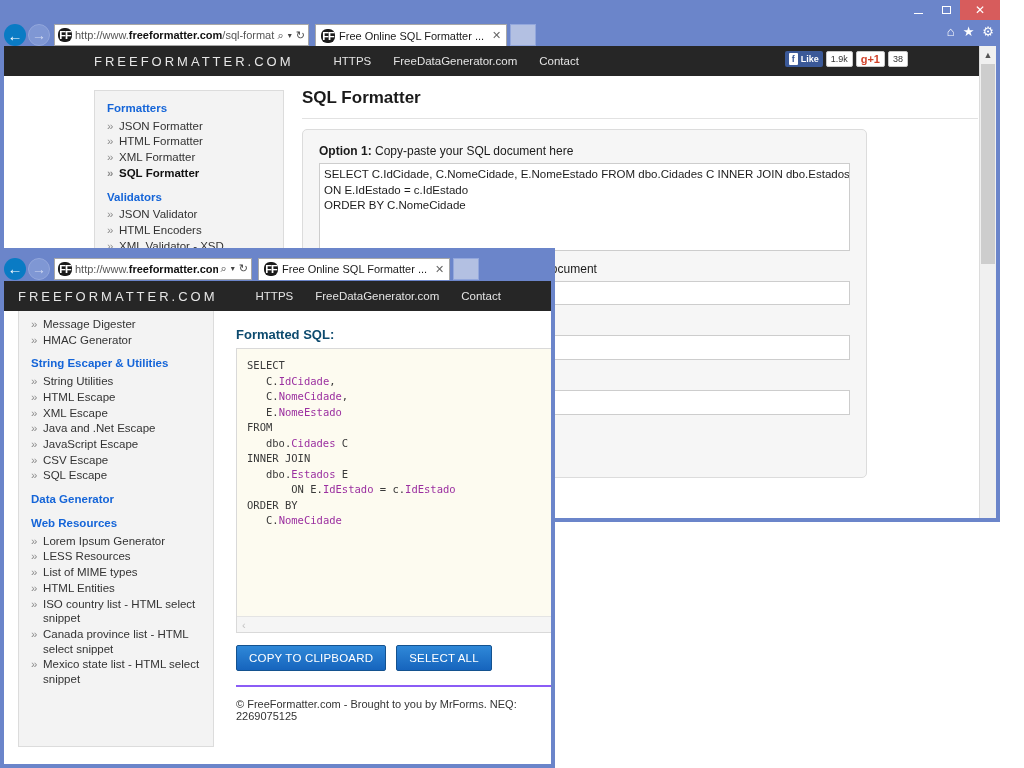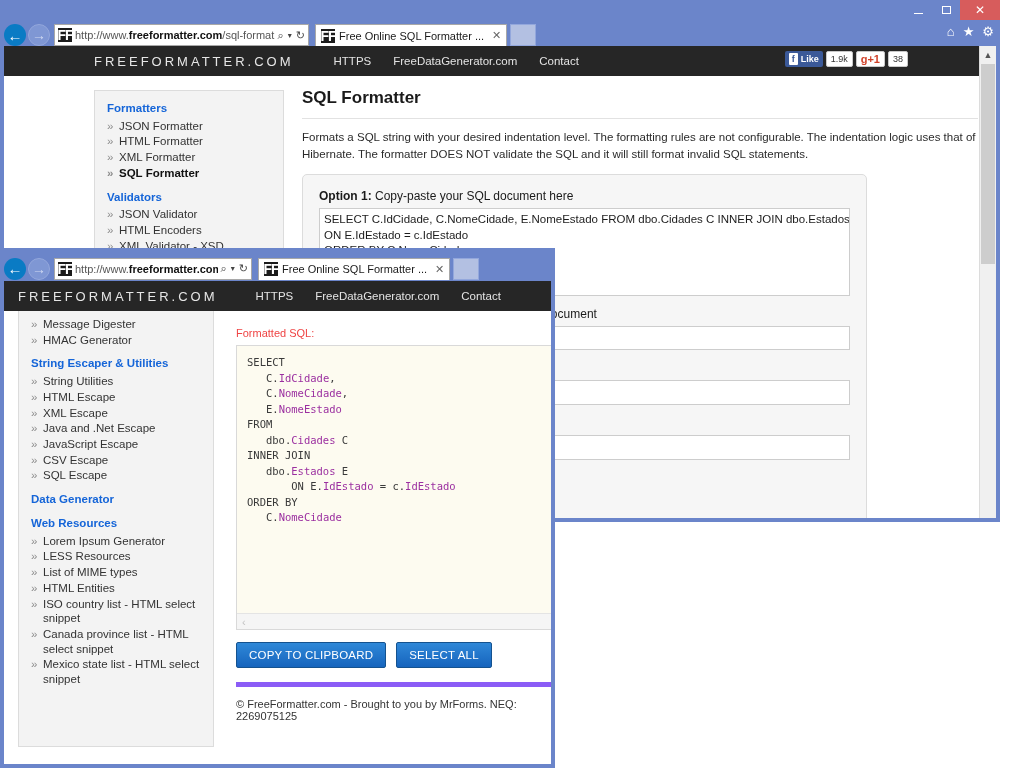--- a/index.html
+++ b/index.html
@@ -36,23 +36,24 @@
   }
   .nav-arrow.back  { background: #0a7bc4; font-size: 15px; margin-right: 2px; }
   .nav-arrow.fwd   { background: #7f97d4; color: #cfd9f2; border: 1px solid #93a7dc; }
 
   .addrbar {
     flex: 0 0 auto; height: 22px; background: #ffffff; border: 1px solid #a8a8a8;
     margin-left: 4px; display: flex; align-items: center; padding: 0 3px; gap: 3px;
   }
   .favicon {
     width: 14px; height: 14px; background: #1b1b1b; color: #ffffff;
-    font-size: 14px; font-weight: bold; display: flex; align-items: center;
+    font-size: 11px; font-weight: bold; display: flex; align-items: center;
     justify-content: center; letter-spacing: -1px; flex: 0 0 auto;
     font-family: "Liberation Sans", sans-serif;
+    border-radius: 6px;
   }
   .url { font-size: 11px; color: #555555; white-space: nowrap; overflow: hidden; flex: 1 1 auto; }
   .url b { color: #111111; font-weight: bold; }
   .addr-icons { display: flex; align-items: center; gap: 4px; color: #444; font-size: 11px; flex:0 0 auto;}
 
   .tab {
     height: 22px; background: #ffffff; border: 1px solid #a8a8a8; border-bottom: none;
     margin-left: 6px; display: flex; align-items: center; gap: 4px; padding: 0 5px;
     font-size: 11px; color: #1a1a1a; white-space: nowrap; flex: 0 0 auto;
   }
@@ -127,39 +128,39 @@
   .spacer8 { height: 11px; }
   .btn-blue {
     display: inline-flex; align-items: center; justify-content: center;
     background: linear-gradient(#2f88d8, #1664bd);
     border: 1px solid #14528f; color: #ffffff; font-size: 12px; font-weight: bold;
     padding: 7px 13px; border-radius: 2px; letter-spacing: 0.2px;
   }
   .btn-blue.sm { font-size: 11.5px; padding: 6px 12px; font-weight: normal; }
 
   
-  .res-label { font-size: 11px; font-weight: normal; color: #ef4444; margin: 0 0 6px 0; }
+  .res-label { font-size: 13px; font-weight: bold; color: #0c4a6e; margin: 0 0 6px 0; }
   .res-box {
     background: #fdfbf0; border: 1px solid #d9d9d9; height: 285px; overflow: hidden;
     position: relative;
   }
   .res-code {
     font-family: "DejaVu Sans Mono", "Liberation Mono", monospace;
     font-size: 10.5px; line-height: 1.48; color: #3a3a3a;
     padding: 9px 10px; white-space: pre;
   }
   .res-code .id { color: #9b2fa0; }
   .hscroll {
     position: absolute; left: 0; right: 0; bottom: 0; height: 16px;
     background: #f5f5f5; border-top: 1px solid #e4e4e4;
     display: flex; align-items: center; padding-left: 5px; color: #c4c4c4; font-size: 11px;
   }
   .res-btns { display: flex; gap: 10px; margin-top: 12px; }
   .footer {
-    margin-top: 14px; padding-top: 11px; border-top: 5px solid #8b5cf6;
+    margin-top: 14px; padding-top: 11px; border-top: 2px solid #8b5cf6;
     font-size: 11px; color: #333333;
   }
 
   
   .vscroll {
     position: absolute; right: 0; top: 0; bottom: 0; width: 17px;
     background: #f0f0f0; border-left: 1px solid #dcdcdc;
   }
   .vscroll .arrow {
     height: 17px; display: flex; align-items: center; justify-content: center;
@@ -269,21 +270,20 @@
             <div class="side-head">Code Minifiers</div>
             <div class="side-link">JavaScript Minifier</div>
             <div class="side-link">CSS Minifier</div>
             <div class="side-head">Converters</div>
             <div class="side-link">XSLT (XSL Transformer)</div>
             <div class="side-link">XML to JSON Converter</div>
           </div>
 
         <div class="content">
           <h1 class="page-title">SQL Formatter</h1>
-          <p class="intro">Formats a SQL string with your desired indentation level. The formatting rules are not configurable. The indentation logic uses that of Hibernate. The formatter DOES NOT validate the SQL and it will still format invalid SQL statements.</p>
 
           <div class="panel" style="width:565px;">
             <div class="lbl"><b>Option 1:</b><span> Copy-paste your SQL document here</span></div>
             <div class="ta">SELECT C.IdCidade, C.NomeCidade, E.NomeEstado FROM dbo.Cidades C INNER JOIN dbo.Estados E
 ON E.IdEstado = c.IdEstado
 ORDER BY C.NomeCidade</div>
             <div class="spacer8"></div>
             <div class="lbl"><b>Option 2:</b><span> Or type in the URL to your SQL document</span></div>
             <div class="txt-input">http://www.example.com/myfile.sql</div>
             <div class="spacer8"></div>

